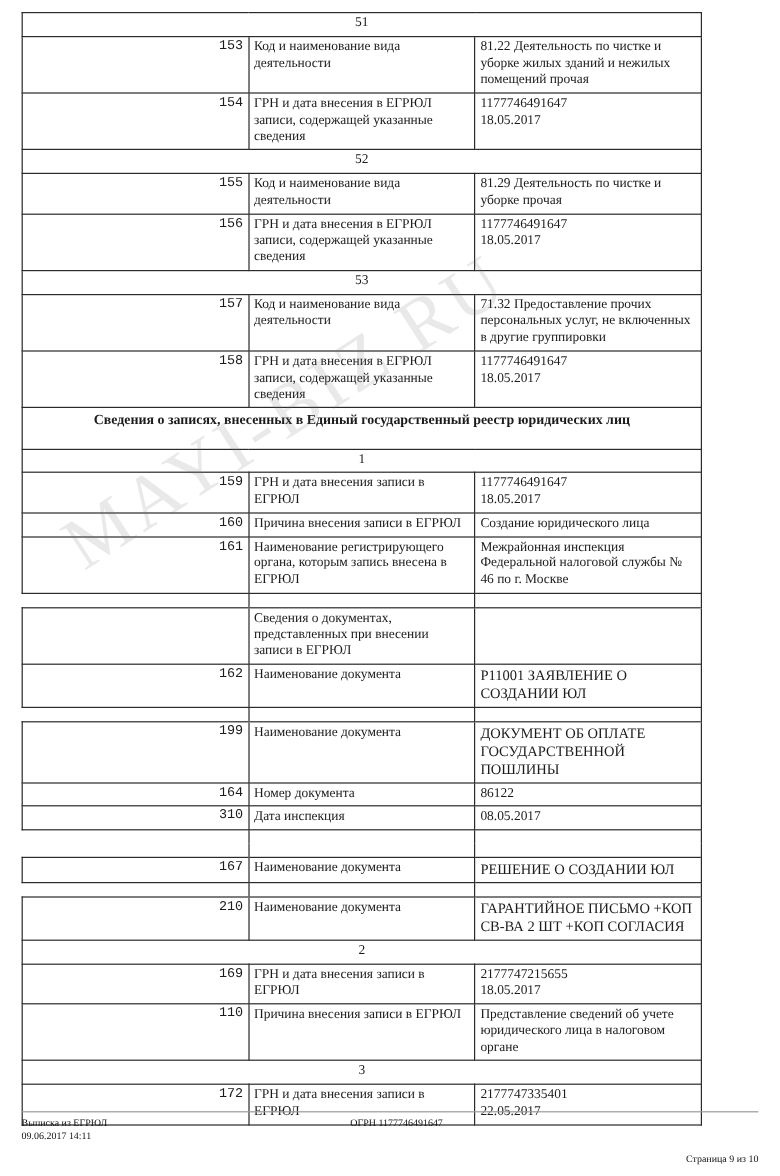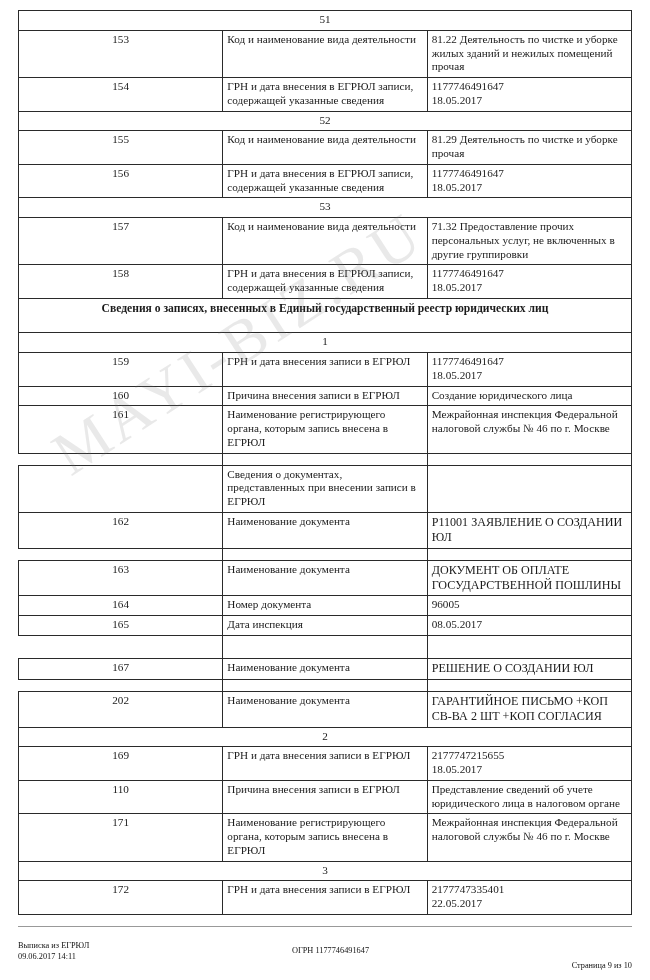--- a/index.html
+++ b/index.html
@@ -41,35 +41,36 @@
     font-size: 62px;
     letter-spacing: 4px;
     color: rgba(120,120,120,0.16);
     transform: rotate(-33deg);
     transform-origin: left top;
     white-space: nowrap;
     font-weight: normal;
   }
   table.doc {
     border-collapse: collapse;
-    width: 614px;
+    width: 567px;
     table-layout: fixed;
     font-size: 11.2px;
     line-height: 1.23;
   }
   table.doc td {
     border: 1px solid #2a2a2a;
     padding: 2px 4px 3px 4px;
     vertical-align: top;
   }
   td.num {
     width: 34px;
-    text-align: center;
+    text-align: right;
     padding-left: 1px;
     padding-right: 1px;
+    font-family: Liberation Mono, monospace;
   }
   td.name {
     width: 290px;
   }
   td.val {
     width: 288px;
   }
   tr.group td {
     text-align: center;
     font-size: 11.2px;
@@ -105,21 +106,21 @@
     left: 18px;
     right: 18px;
     bottom: 8px;
     font-size: 8.3px;
     line-height: 1.35;
     color: #111;
   }
   .footer .row {
     display: flex;
     justify-content: space-between;
-    align-items: center;
+    align-items: flex-start;
   }
   .footer .left {
     text-align: left;
     white-space: pre-line;
   }
   .footer .center {
     text-align: center;
     flex: 1;
     padding-bottom: 1px;
   }
@@ -217,31 +218,31 @@
           <td class="num">162</td>
           <td class="name">Наименование документа</td>
           <td class="val nowrapish big">Р11001 ЗАЯВЛЕНИЕ О СОЗДАНИИ ЮЛ</td>
         </tr>
         <tr class="spacer">
           <td class="num blanknum"></td>
           <td class="name"></td>
           <td class="val"></td>
         </tr>
         <tr>
-          <td class="num">163</td>
+          <td class="num">199</td>
           <td class="name">Наименование документа</td>
           <td class="val nowrapish big">ДОКУМЕНТ ОБ ОПЛАТЕ ГОСУДАРСТВЕННОЙ ПОШЛИНЫ</td>
         </tr>
         <tr>
           <td class="num">164</td>
           <td class="name">Номер документа</td>
-          <td class="val nowrapish">96005</td>
-        </tr>
-        <tr>
-          <td class="num">165</td>
+          <td class="val nowrapish">86122</td>
+        </tr>
+        <tr>
+          <td class="num">310</td>
           <td class="name">Дата инспекция</td>
           <td class="val nowrapish">08.05.2017</td>
         </tr>
         <tr class="spacer">
           <td class="num blanknum"></td>
           <td class="name"></td>
           <td class="val"></td>
         </tr>
         <tr class="spacer">
           <td class="num blanknum"></td>
@@ -252,42 +253,37 @@
           <td class="num">167</td>
           <td class="name">Наименование документа</td>
           <td class="val nowrapish big">РЕШЕНИЕ О СОЗДАНИИ ЮЛ</td>
         </tr>
         <tr class="spacer">
           <td class="num blanknum"></td>
           <td class="name"></td>
           <td class="val"></td>
         </tr>
         <tr>
-          <td class="num">202</td>
+          <td class="num">210</td>
           <td class="name">Наименование документа</td>
           <td class="val nowrapish big">ГАРАНТИЙНОЕ ПИСЬМО +КОП СВ-ВА 2 ШТ +КОП СОГЛАСИЯ</td>
         </tr>
         <tr class="group">
           <td colspan="3">2</td>
         </tr>
         <tr>
           <td class="num">169</td>
           <td class="name">ГРН и дата внесения записи в ЕГРЮЛ</td>
           <td class="val nowrapish">2177747215655
 18.05.2017</td>
         </tr>
         <tr>
           <td class="num">110</td>
           <td class="name">Причина внесения записи в ЕГРЮЛ</td>
           <td class="val nowrapish">Представление сведений об учете юридического лица в налоговом органе</td>
-        </tr>
-        <tr>
-          <td class="num">171</td>
-          <td class="name">Наименование регистрирующего органа, которым запись внесена в ЕГРЮЛ</td>
-          <td class="val nowrapish">Межрайонная инспекция Федеральной налоговой службы № 46 по г. Москве</td>
         </tr>
         <tr class="group">
           <td colspan="3">3</td>
         </tr>
         <tr>
           <td class="num">172</td>
           <td class="name">ГРН и дата внесения записи в ЕГРЮЛ</td>
           <td class="val nowrapish">2177747335401
 22.05.2017</td>
         </tr>

